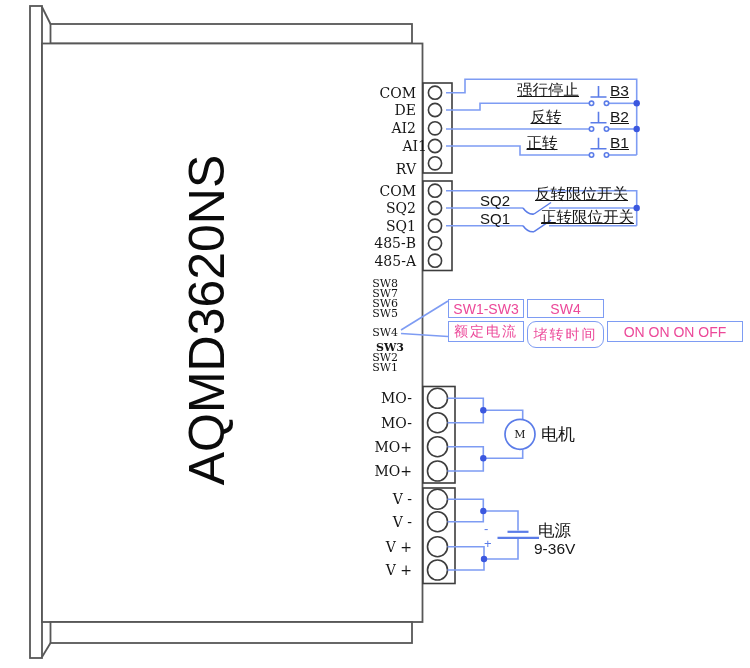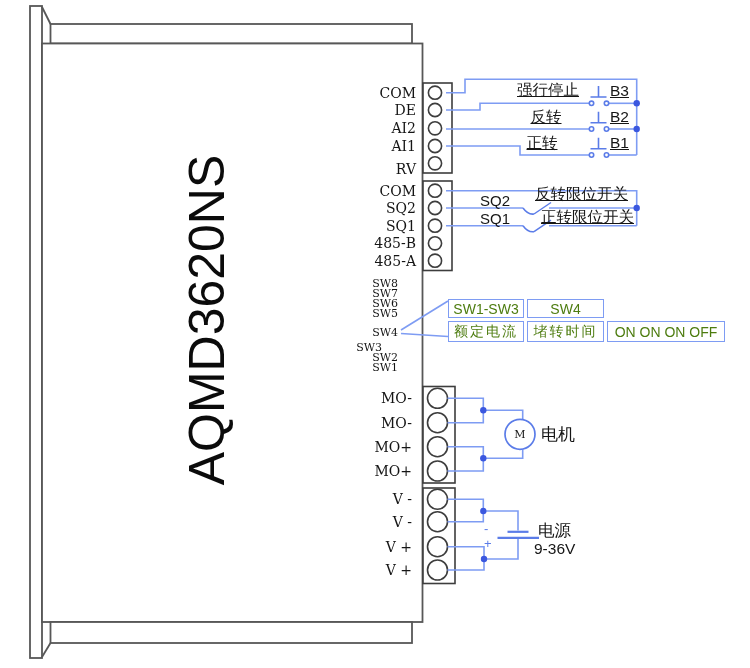--- a/index.html
+++ b/index.html
@@ -9,21 +9,21 @@
   .lbl{position:absolute;color:#151515;white-space:nowrap;line-height:1;}
   .serif{font-family:"DejaVu Serif","Liberation Serif",serif;}
   .sans{font-family:"Liberation Sans","DejaVu Sans",sans-serif;}
   .r{text-align:right;}
   .c{text-align:center;}
   .term{font-size:14px;width:60px;height:18px;line-height:18px;}
   .dip{font-size:11px;width:50px;height:12px;line-height:12px;}
   .ann{font-size:15.5px;text-decoration:underline;}
   .cell{position:absolute;border:1.4px solid #7e9cf3;box-sizing:border-box;
         display:flex;align-items:center;justify-content:center;
-        color:#4d7c0f;font-size:14px;background:#fff0;text-align:center;}
+        color:#ec4899;font-size:14px;background:#fff0;text-align:center;}
   .cn{letter-spacing:2px;}
   .title{position:absolute;left:7px;top:275px;width:400px;height:90px;
          transform:rotate(-90deg);transform-origin:center;
          text-align:center;line-height:90px;font-size:50px;color:#0b0b0b;
          font-family:"Liberation Sans","DejaVu Sans",sans-serif;letter-spacing:0px;}
   .blue{color:#5b7ce8;}
 </style>
 </head>
 <body>
 
@@ -136,35 +136,35 @@
       <line x1="507.5" y1="531.8" x2="528.5" y2="531.8"></line>
       <line x1="497.5" y1="537.8" x2="539" y2="537.8"></line>
     </g>
   </svg>
 
   <div class="title">AQMD3620NS</div>
 
   <div class="lbl serif term r" style="left:356px;top:84px;">COM</div>
   <div class="lbl serif term r" style="left:356px;top:101px;">DE</div>
   <div class="lbl serif term r" style="left:356px;top:119px;">AI2</div>
-  <div class="lbl serif term r" style="left:356px;top:137px;">AI1</div>
+  <div class="lbl serif term r" style="left:367px;top:137px;">AI1</div>
   <div class="lbl serif term r" style="left:356px;top:160px;">RV</div>
 
   <div class="lbl serif term r" style="left:356px;top:182px;">COM</div>
   <div class="lbl serif term r" style="left:356px;top:199px;">SQ2</div>
   <div class="lbl serif term r" style="left:356px;top:217px;">SQ1</div>
   <div class="lbl serif term r" style="left:356px;top:234px;">485-B</div>
   <div class="lbl serif term r" style="left:356px;top:252px;">485-A</div>
 
   <div class="lbl serif dip r" style="left:348px;top:278px;">SW8</div>
   <div class="lbl serif dip r" style="left:348px;top:288px;">SW7</div>
   <div class="lbl serif dip r" style="left:348px;top:298px;">SW6</div>
   <div class="lbl serif dip r" style="left:348px;top:308px;">SW5</div>
   <div class="lbl serif dip r" style="left:348px;top:327px;">SW4</div>
-  <div class="lbl serif dip r" style="left:332px;top:342px;">SW3</div>
+  <div class="lbl serif dip r" style="left:354px;top:342px;font-weight:bold;">SW3</div>
   <div class="lbl serif dip r" style="left:348px;top:352px;">SW2</div>
   <div class="lbl serif dip r" style="left:348px;top:362px;">SW1</div>
 
   <div class="lbl serif term r" style="left:352px;top:389px;">MO-</div>
   <div class="lbl serif term r" style="left:352px;top:414px;">MO-</div>
   <div class="lbl serif term r" style="left:352px;top:438px;">MO+</div>
   <div class="lbl serif term r" style="left:352px;top:462px;">MO+</div>
 
   <div class="lbl serif term r" style="left:352px;top:490px;">V -</div>
   <div class="lbl serif term r" style="left:352px;top:513px;">V -</div>
@@ -179,22 +179,22 @@
   <div class="lbl sans ann" style="left:610px;top:135px;">B1</div>
 
   <div class="lbl sans" style="left:480px;top:193px;font-size:15px;">SQ2</div>
   <div class="lbl sans ann" style="left:535px;top:186px;">反转限位开关</div>
   <div class="lbl sans" style="left:480px;top:211px;font-size:15px;">SQ1</div>
   <div class="lbl sans ann" style="left:541px;top:209px;">正转限位开关</div>
 
   <div class="cell" style="left:448px;top:299px;width:76px;height:19px;">SW1-SW3</div>
   <div class="cell" style="left:527px;top:299px;width:77px;height:19px;">SW4</div>
   <div class="cell cn" style="left:448px;top:321px;width:76px;height:21px;">额定电流</div>
-  <div class="cell cn" style="left:527px;top:321px;width:77px;height:21px;">堵转时间</div>
-  <div class="cell" style="left:607px;top:321px;width:118px;height:21px;">ON ON ON OFF</div>
+  <div class="cell cn" style="left:527px;top:321px;width:77px;height:27px;border-radius:9px;">堵转时间</div>
+  <div class="cell" style="left:607px;top:321px;width:136px;height:21px;">ON ON ON OFF</div>
 
   <div class="lbl serif c" style="left:512px;top:429px;width:16px;font-size:11px;">M</div>
   <div class="lbl sans" style="left:541px;top:426px;font-size:17px;">电机</div>
 
   <div class="lbl sans blue" style="left:484px;top:522px;font-size:13px;">-</div>
   <div class="lbl sans blue" style="left:484px;top:537px;font-size:13px;">+</div>
   <div class="lbl sans" style="left:538px;top:522px;font-size:16.5px;">电源</div>
   <div class="lbl sans" style="left:534px;top:541px;font-size:15.5px;">9-36V</div>
 
 </div>

